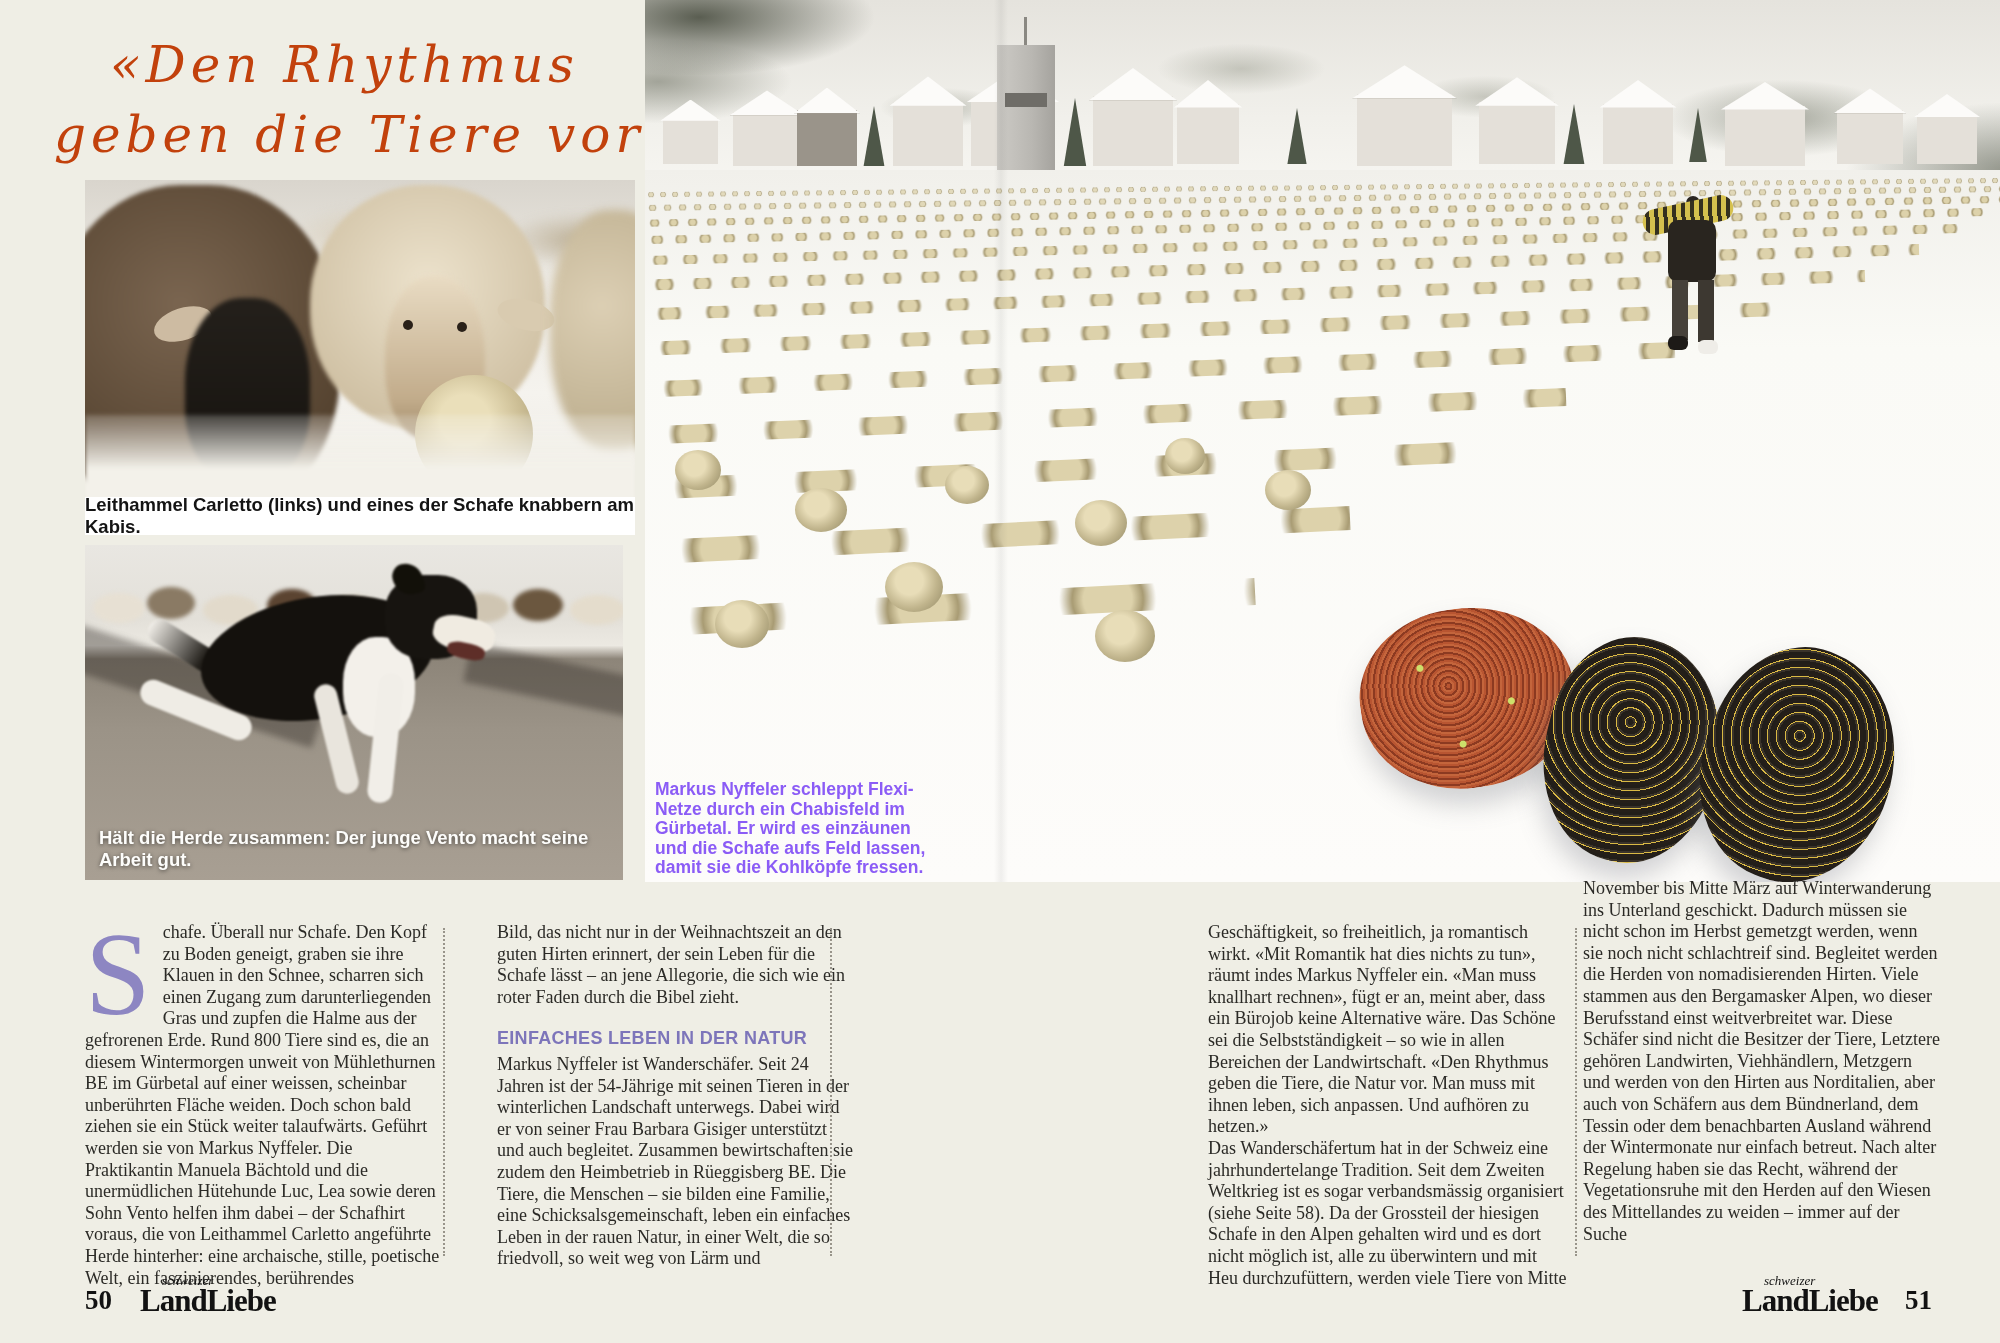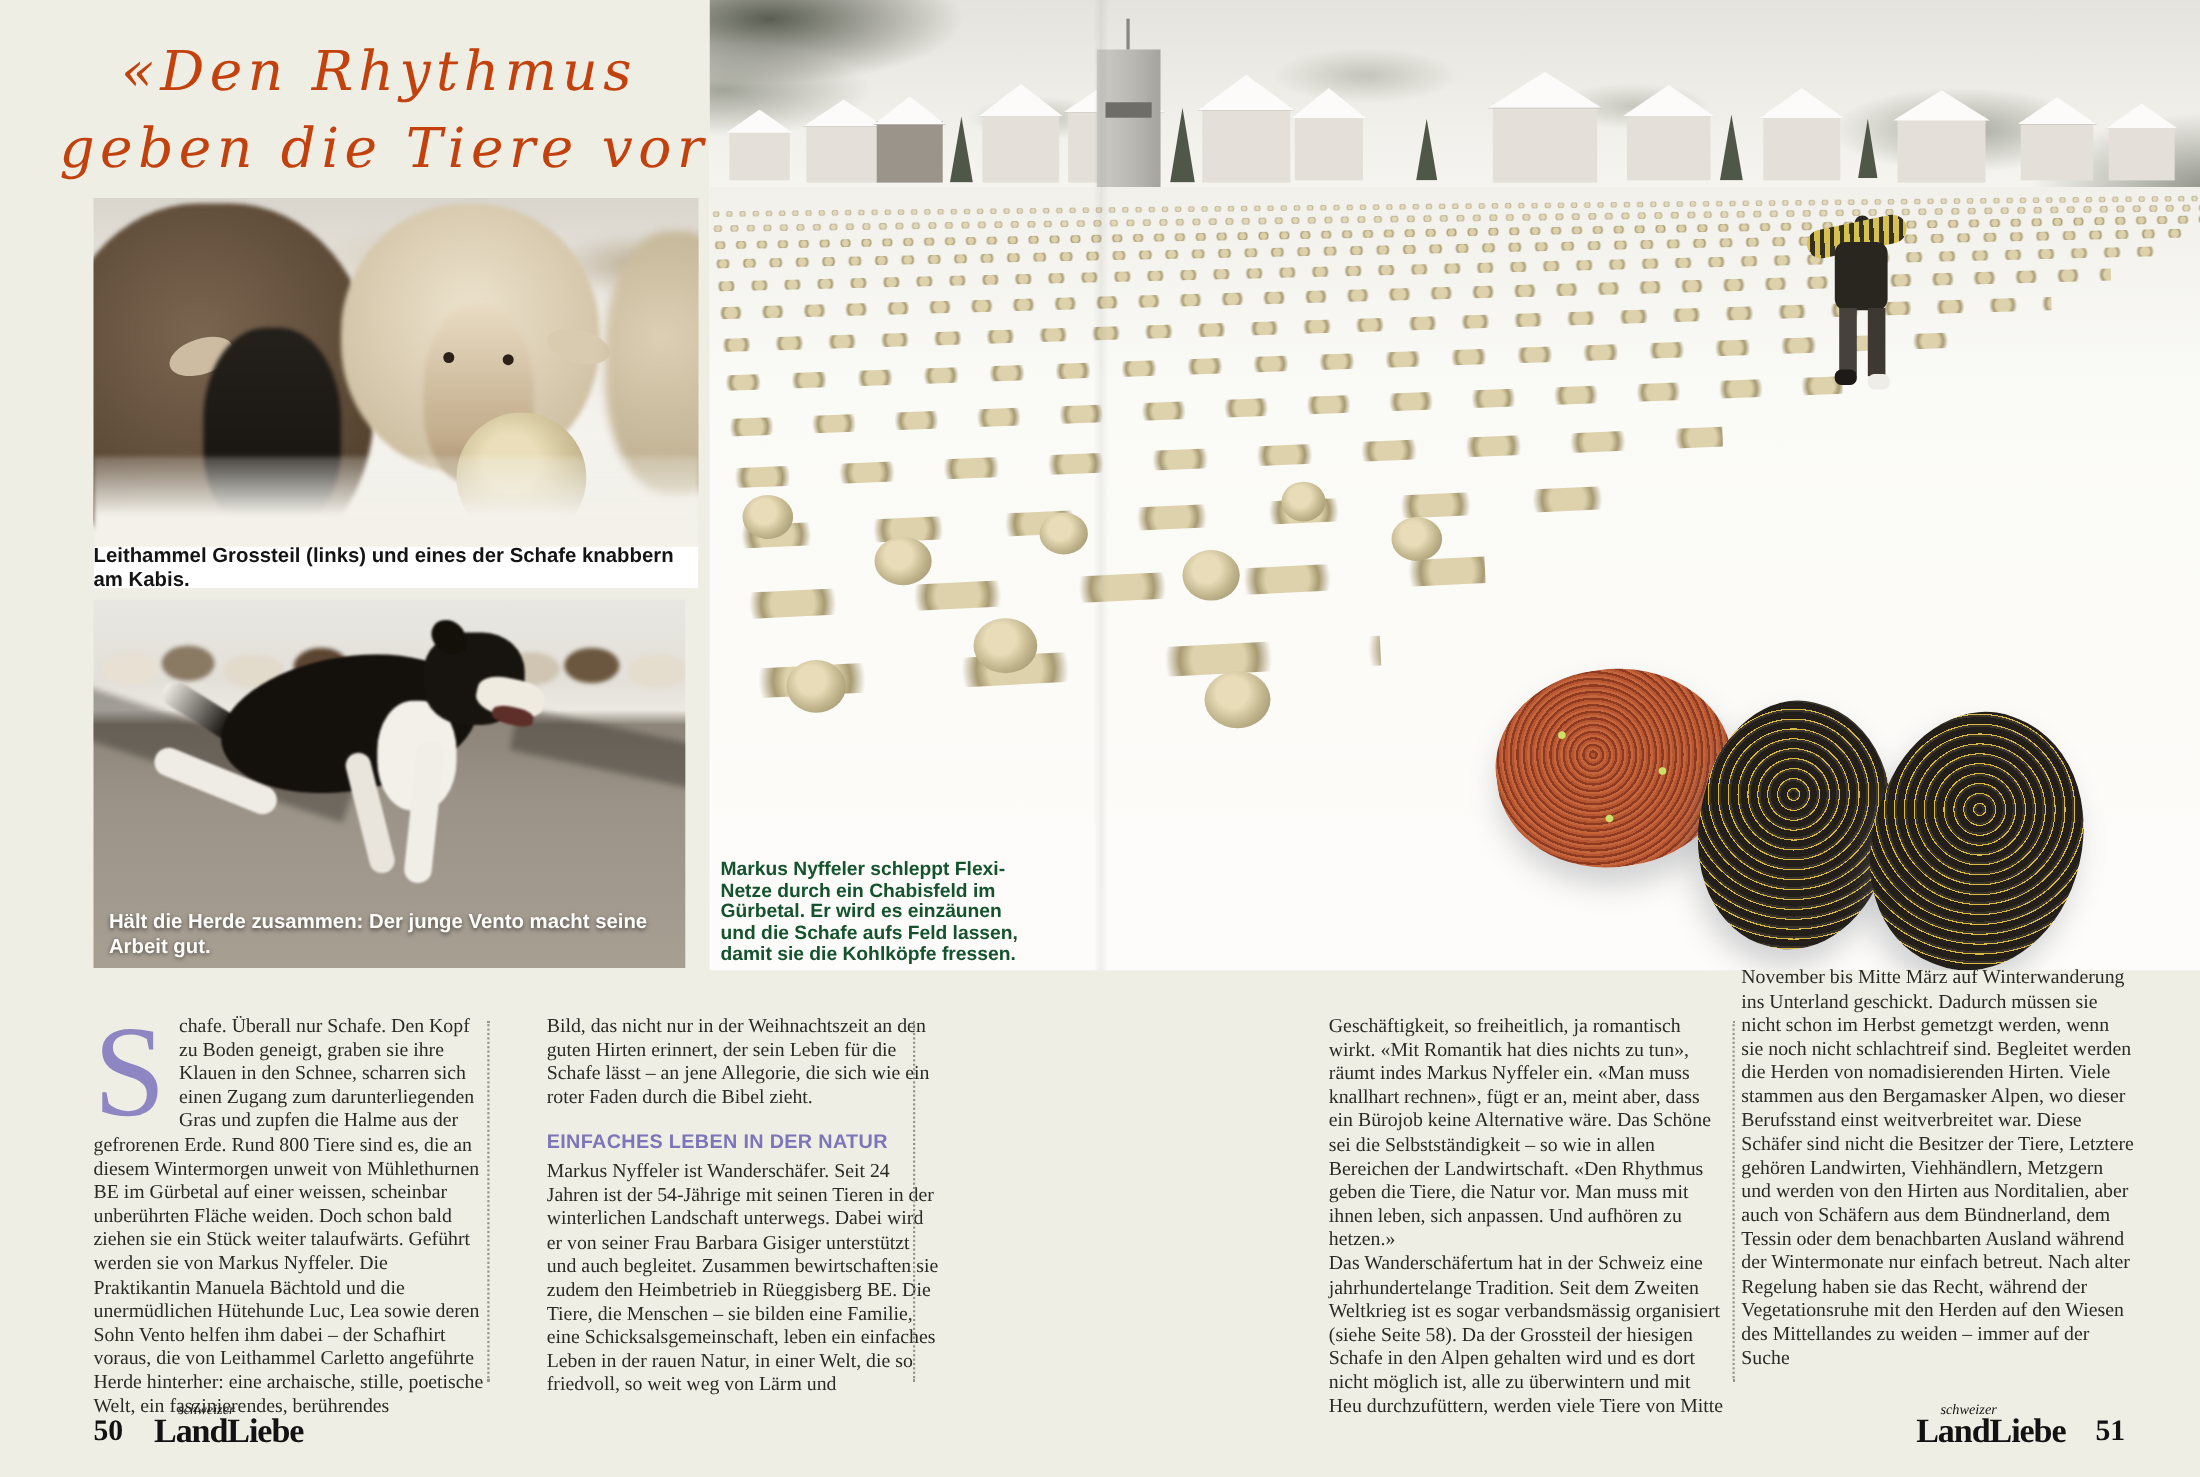--- a/index.html
+++ b/index.html
@@ -66,21 +66,21 @@
     background:
       radial-gradient(circle at 30% 30%,#cde06a 0 3px,rgba(0,0,0,0) 4px),
       radial-gradient(circle at 70% 55%,#cde06a 0 3px,rgba(0,0,0,0) 4px),
       radial-gradient(circle at 45% 75%,#cde06a 0 3px,rgba(0,0,0,0) 4px),
       repeating-radial-gradient(circle at 42% 42%,#b85531 0 2px,#8c3a21 2px 4px,#c4653c 4px 6px);}
   .net-black{border-radius:45% 55% 48% 52%;
     background:repeating-radial-gradient(circle at 45% 38%,#221e19 0 3px,#3a332a 3px 5px,#d9b944 5px 6px,#251f19 6px 9px);}
   .nb1{left:900px;top:638px;width:175px;height:225px;transform:rotate(14deg);}
   .nb2{left:1058px;top:648px;width:190px;height:235px;transform:rotate(22deg);}
   .main-cap{position:absolute;left:10px;top:780px;width:290px;
-            font-family:"Liberation Sans",sans-serif;font-weight:bold;font-size:17.5px;line-height:19.5px;color:#14532d;}
+            font-family:"Liberation Sans",sans-serif;font-weight:bold;font-size:17.5px;line-height:19.5px;color:#8b5cf6;}
   .gutter{position:absolute;left:349px;top:0;width:14px;height:882px;
           background:linear-gradient(90deg,rgba(60,60,60,0),rgba(60,60,60,.07) 50%,rgba(60,60,60,0));}
   
   .flock-blob{position:absolute;border-radius:50%;}
   .dogwrap{position:absolute;left:0;top:0;width:100%;height:100%;filter:blur(1.2px);}
   .dgp{position:absolute;}
   .roadshadow{position:absolute;background:rgba(40,35,28,.38);filter:blur(3px);}
   
   .bodycol{position:absolute;width:358px;font-size:18px;line-height:21.6px;hyphens:auto;}
   .bodycol p{margin:0;}
@@ -109,21 +109,21 @@
     <div class="abs" style="left:68px;top:128px;width:60px;height:32px;border-radius:50%;transform:rotate(-18deg);background:#cdbba2;"></div>
     <div class="abs blur1" style="left:100px;top:118px;width:125px;height:185px;border-radius:45% 45% 40% 40%;background:linear-gradient(180deg,#24201b,#15120e);"></div>
     <div class="abs blur1" style="left:225px;top:5px;width:235px;height:245px;border-radius:48%;background:radial-gradient(circle at 50% 40%,#ece2cc,#cfc0a3 75%,#b3a385);"></div>
     <div class="abs" style="left:412px;top:120px;width:58px;height:30px;border-radius:50%;transform:rotate(14deg);background:#d9cbb0;"></div>
     <div class="abs blur1" style="left:300px;top:95px;width:100px;height:165px;border-radius:48% 48% 42% 42%;background:linear-gradient(180deg,#e9dcc4,#c2ac8b 75%,#a08a69);"></div>
     <div class="abs" style="left:318px;top:140px;width:10px;height:10px;border-radius:50%;background:#2a2119;"></div>
     <div class="abs" style="left:372px;top:142px;width:10px;height:10px;border-radius:50%;background:#2a2119;"></div>
     <div class="abs blur2" style="left:465px;top:30px;width:130px;height:240px;border-radius:45%;background:radial-gradient(circle at 40% 40%,#dccfb4,#b7a887);"></div>
     <div class="abs" style="left:330px;top:195px;width:118px;height:118px;border-radius:50%;background:radial-gradient(circle at 42% 38%,#eadfba 0 25%,#cdbf96 55%,#998e68 100%);"></div>
     <div class="abs blur1" style="left:0;bottom:30px;width:550px;height:90px;background:linear-gradient(180deg,rgba(250,249,245,.2),#f3f1ea 60%);"></div>
-    <div class="cap-strip">Leithammel Grossteil (links) und eines der Schafe knabbern am Kabis.</div>
+    <div class="cap-strip">Leithammel Carletto (links) und eines der Schafe knabbern am Kabis.</div>
   </div>
 
   <div class="photo ph-dog">
     <div class="flock-blob blur1" style="left:8px;top:48px;width:52px;height:30px;background:#e7e0d3;"></div>
     <div class="flock-blob blur1" style="left:62px;top:42px;width:48px;height:32px;background:#8a7a64;"></div>
     <div class="flock-blob blur1" style="left:118px;top:50px;width:55px;height:30px;background:#e2dacb;"></div>
     <div class="flock-blob blur1" style="left:182px;top:44px;width:50px;height:34px;background:#5b4431;"></div>
     <div class="flock-blob blur1" style="left:240px;top:50px;width:56px;height:30px;background:#d9d0bf;"></div>
     <div class="flock-blob blur1" style="left:305px;top:42px;width:60px;height:36px;background:#46331f;"></div>
     <div class="flock-blob blur1" style="left:372px;top:48px;width:52px;height:30px;background:#cfc5b2;"></div>

